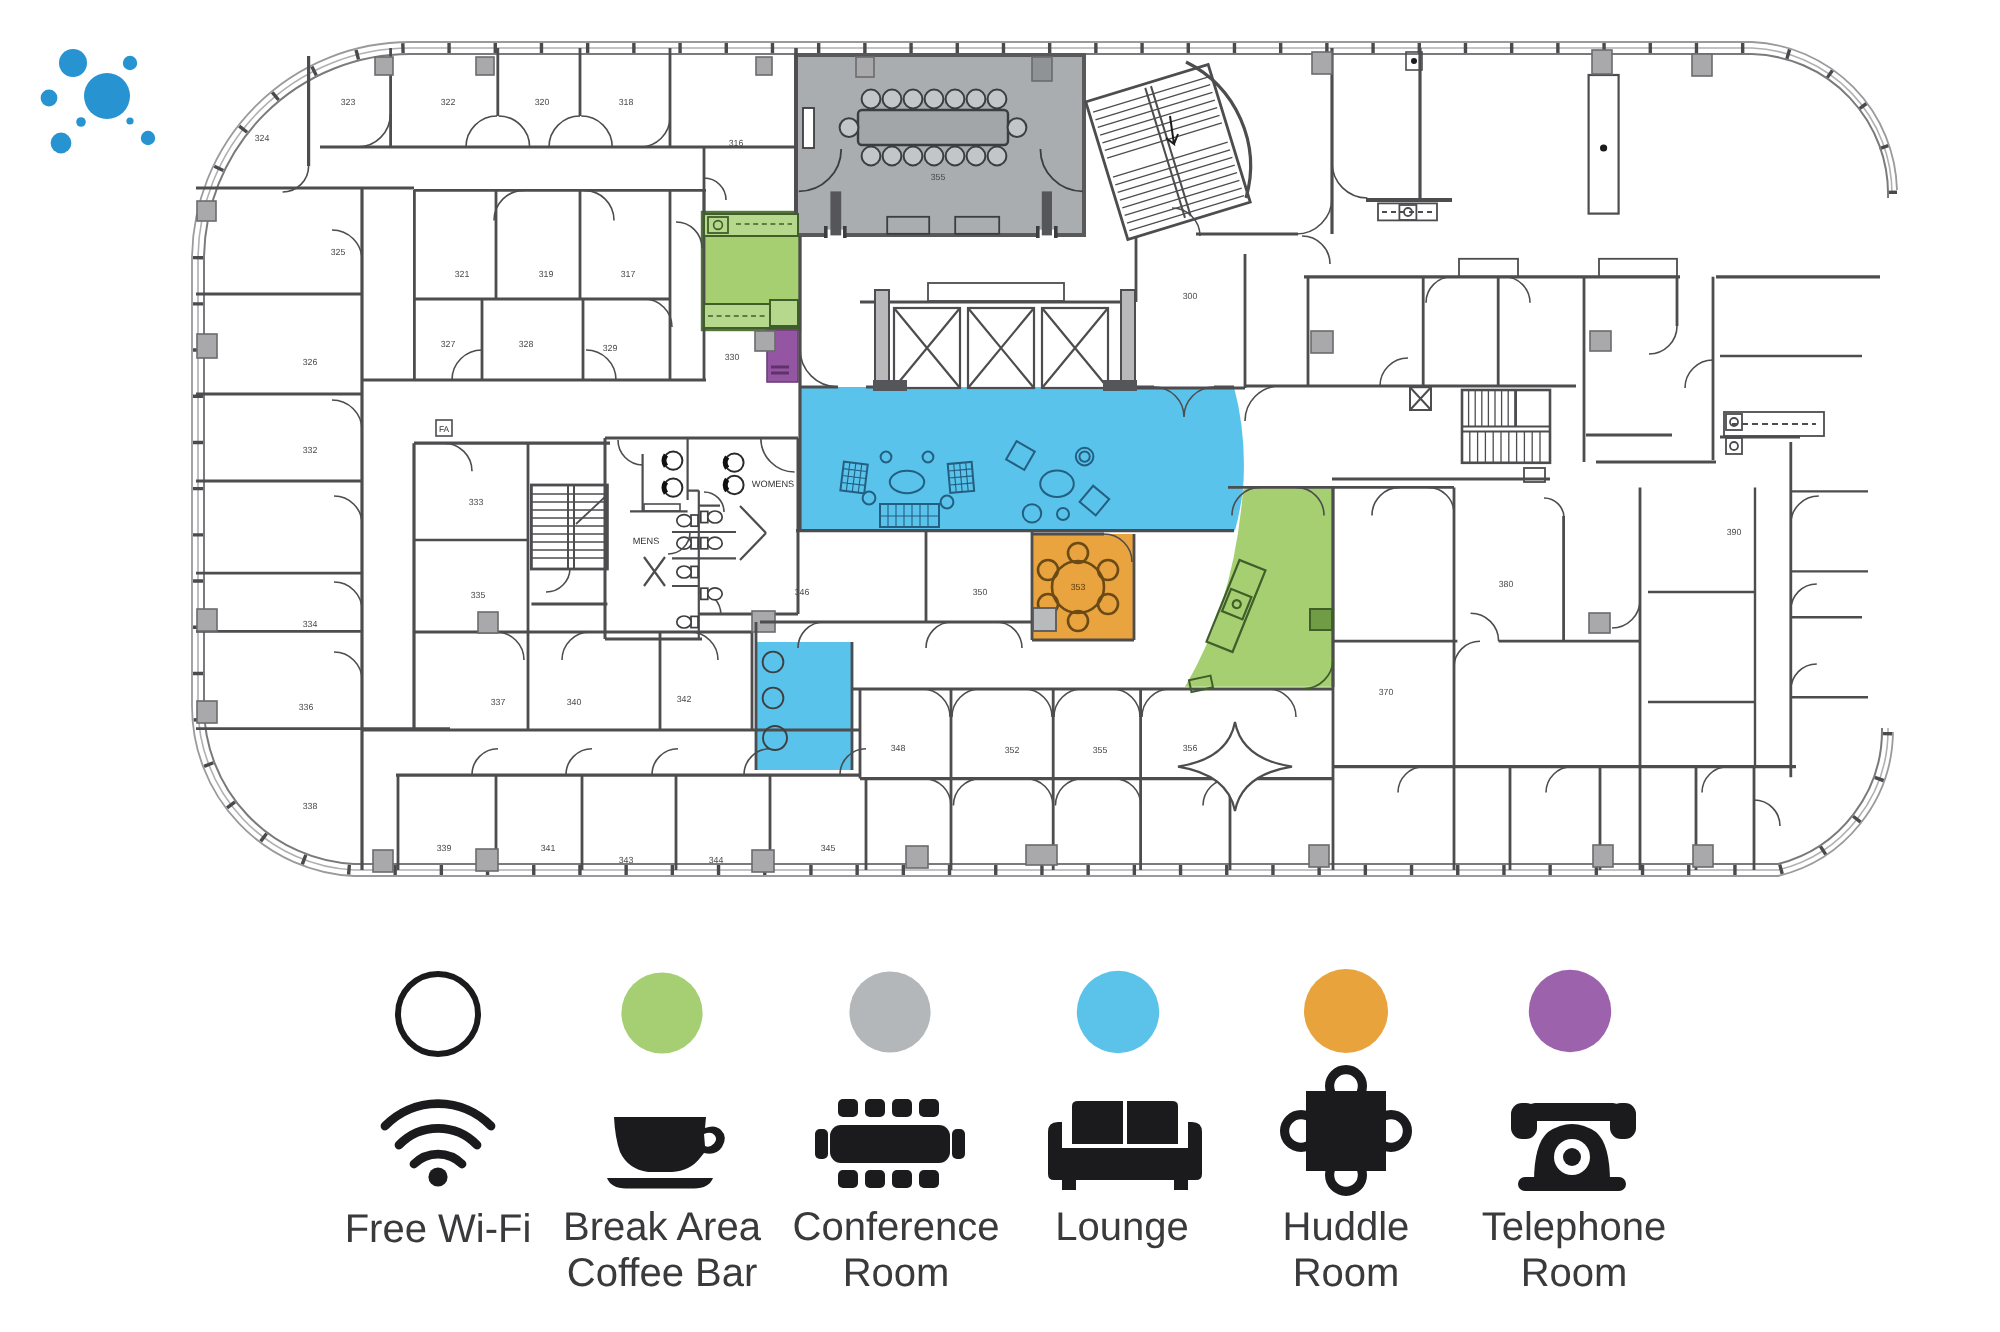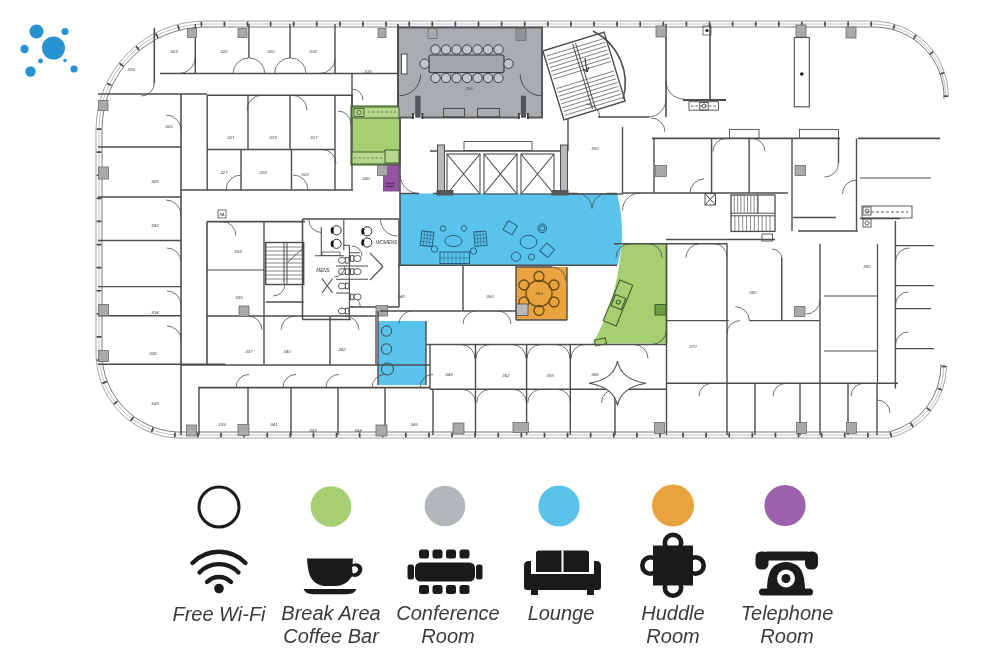--- a/index.html
+++ b/index.html
@@ -1,16 +1,16 @@
 <!DOCTYPE html>
 <html><head>
 <meta charset="utf-8">
 <style>
   html,body{margin:0;padding:0;background:#ffffff;}
-  .page{width:1000px;height:666px;position:relative;font-family:"Liberation Sans",sans-serif;font-style:italic;}
+  .page{width:1000px;height:666px;position:relative;font-family:"Liberation Sans",sans-serif;}
   text{font-family:"Liberation Sans",sans-serif;}
 </style>
 </head>
 <body>
 <div class="page">
 <svg width="1000" height="666" viewBox="0 0 1000 666">
 
 <rect x="0" y="0" width="1000" height="666" fill="#ffffff"></rect>
 
 <g fill="none">

